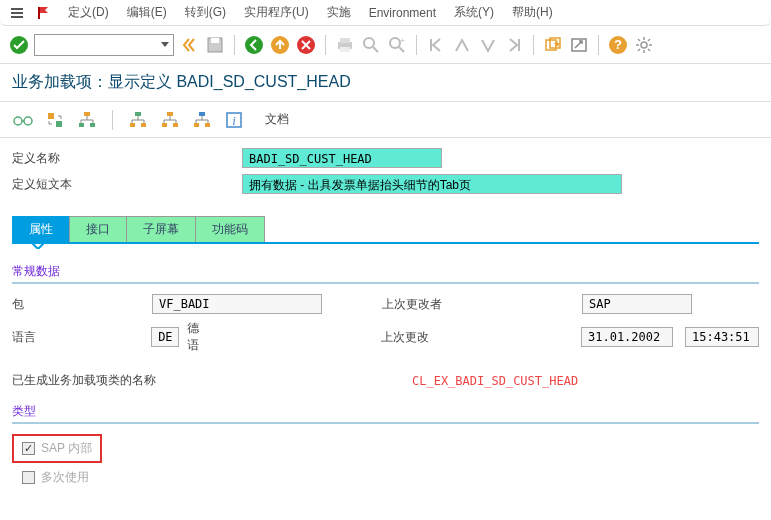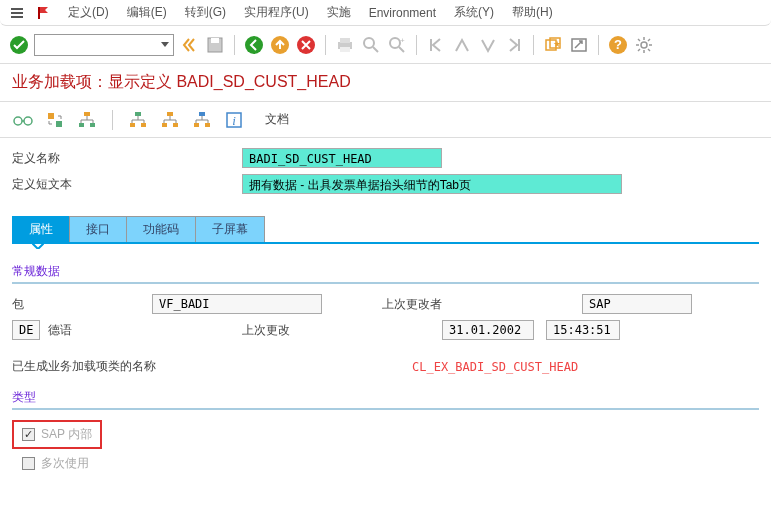--- a/index.html
+++ b/index.html
@@ -67,21 +67,21 @@
     }
     .tb-sep {
       width: 1px;
       height: 20px;
       background: #ccc;
       margin: 0 4px;
     }
     .page-title {
       padding: 8px 12px;
       font-size: 16px;
-      color: #b91c1c;
+      color: #0c4a6e;
       border-bottom: 1px solid #ddd;
     }
     .secondary-toolbar {
       display: flex;
       align-items: center;
       padding: 6px 12px;
       height: 36px;
       gap: 10px;
       border-bottom: 1px solid #ddd;
     }
@@ -122,21 +122,21 @@
       display: flex;
       margin: 6px 12px 0 12px;
     }
     .tab {
       padding: 4px 16px;
       border: 1px solid #999;
       border-bottom: none;
       margin-right: -1px;
       color: #346;
       cursor: pointer;
-      background: #7dd3fc;
+      background: #86efac;
     }
     .tab.active {
       background: #009de0;
       color: #fff;
       border-color: #009de0;
     }
     .tab-underline {
       height: 2px;
       background: #009de0;
       margin: 0 12px;
@@ -433,22 +433,22 @@
   </div>
   <div class="form-row">
     <span class="form-label">定义短文本</span>
     <span class="form-field" style="width:380px; font-family:Arial,'Microsoft YaHei'">拥有数据 - 出具发票单据抬头细节的Tab页</span>
   </div>
 </div>
 
 <div class="tabs">
   <div class="tab active">属性</div>
   <div class="tab">接口</div>
+  <div class="tab">子屏幕</div>
   <div class="tab">功能码</div>
-  <div class="tab">子屏幕</div>
 </div>
 <div class="tab-underline"></div>
 <div class="tab-notch">
   <svg width="12" height="6">
       <path d="M0 0 L6 6 L12 0" fill="none" stroke="#009de0" stroke-width="2"></path>
     </svg>
 </div>
 
 <div class="panel">
   <div class="group-title">常规数据</div>
@@ -457,20 +457,21 @@
   <div class="grid-row">
     <span class="g-label">包</span>
     <span class="g-field" style="width:170px">VF_BADI</span>
     <div class="g-col2">
       <span class="g-label">上次更改者</span>
       <span class="g-field" style="width:110px">SAP</span>
     </div>
   </div>
 
   <div class="grid-row">
+    <span class="g-label">语言</span>
     <span class="g-field" style="width:28px">DE</span>
     <span style="margin-left:8px;color:#444">德语</span>
     <div class="g-col2" style="margin-left:170px">
       <span class="g-label">上次更改</span>
       <span class="g-field" style="width:92px">31.01.2002</span>
       <span class="g-field" style="width:74px;margin-left:12px">15:43:51</span>
     </div>
   </div>
 
   <div class="grid-row" style="margin-top:18px">

